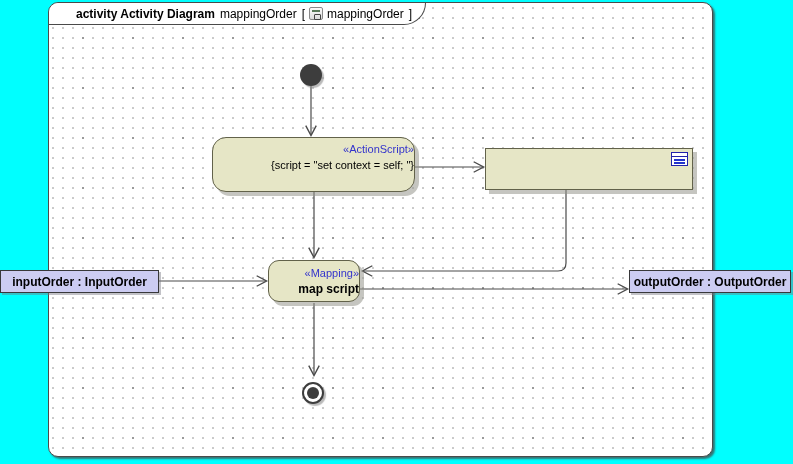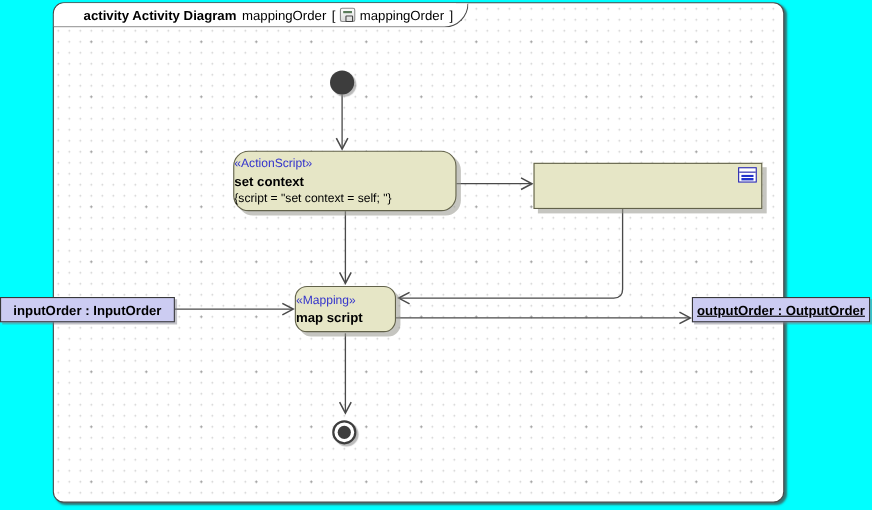--- a/index.html
+++ b/index.html
@@ -49,21 +49,21 @@
   .diag-icon::after{
     content:"";position:absolute;left:4px;top:6px;width:5px;height:4px;
     border:1px solid #444;border-radius:1px;
   }
   
   .node{
     position:absolute;box-sizing:border-box;
     background:#e6e6c6;
     border:1px solid #62624a;
     box-shadow:4px 4px 0 rgba(150,150,140,0.55);
-    text-align:left;color:#000;
+    text-align:right;color:#000;
   }
   .rounded{border-radius:14px;}
   .stereo{color:#3333cc;font-size:11px;line-height:16px;}
   .nname{font-weight:bold;font-size:12px;line-height:16px;}
   .nbody{font-size:11px;line-height:16px;}
   .action-node{left:212px;top:137px;width:203px;height:55px;padding-top:3px;}
   .mapping-node{left:268px;top:260px;width:92px;height:42px;padding-top:4px;border-radius:11px;}
   .context-node{left:485px;top:148px;width:208px;height:42px;padding-top:3px;}
   .ctx-icon{
     position:absolute;right:4px;top:3px;width:17px;height:14px;
@@ -93,21 +93,21 @@
   }
   
   .param{
     position:absolute;top:270px;height:23px;box-sizing:border-box;
     background:#ccccf2;border:1px solid #38383a;
     font-size:12px;font-weight:bold;color:#000;
     display:flex;align-items:center;justify-content:center;
     box-shadow:2px 2px 0 rgba(120,120,130,0.45);
   }
   .param-in{left:0;width:159px;}
-  .param-out{left:629px;width:162px;text-decoration:underline;}
+  .param-out{left:629px;width:162px;}
   
   svg.edges{position:absolute;left:0;top:0;width:793px;height:464px;}
   svg.edges path{fill:none;stroke:#4a4a4a;stroke-width:1.2;}
 </style>
 </head>
 <body>
 
 <div class="frame">
   <div class="frame-title">
     <span class="kw">activity Activity Diagram</span>
@@ -131,21 +131,20 @@
   <path d="M566,190 L566,263 Q566,271 558,271 L363,271" marker-end="url(#arrow)"></path>
   <path d="M146,281 L266,281" marker-end="url(#arrow)"></path>
   <path d="M360,289 L627,289" marker-end="url(#arrow)"></path>
   <path d="M314,303 L314,375" marker-end="url(#arrow)"></path>
 </svg>
 
 <div class="initial-node"></div>
 
 <div class="node rounded action-node">
   <div class="stereo">«ActionScript»</div>
-  <div class="nname">set context</div>
   <div class="nbody">{script = "set context = self; "}</div>
 </div>
 
 <div class="node context-node">
   <span class="ctx-icon"></span>
 </div>
 
 <div class="node mapping-node">
   <div class="stereo">«Mapping»</div>
   <div class="nname">map script</div>

